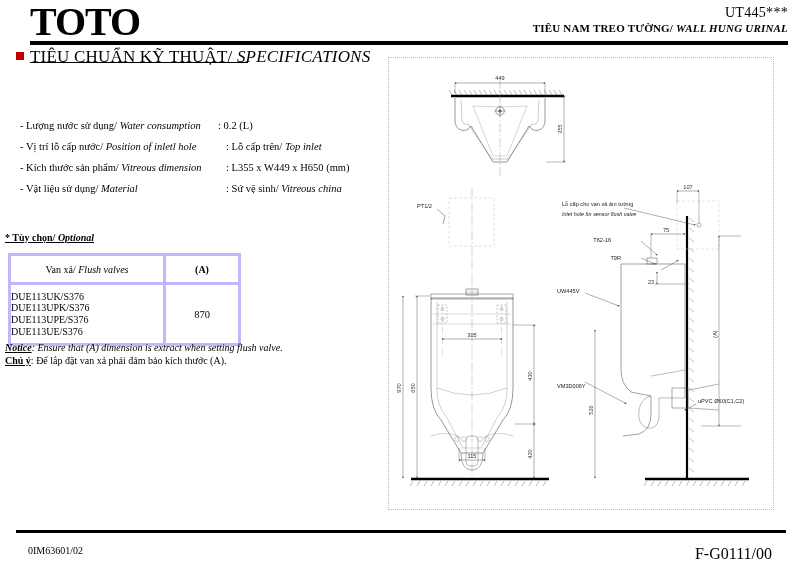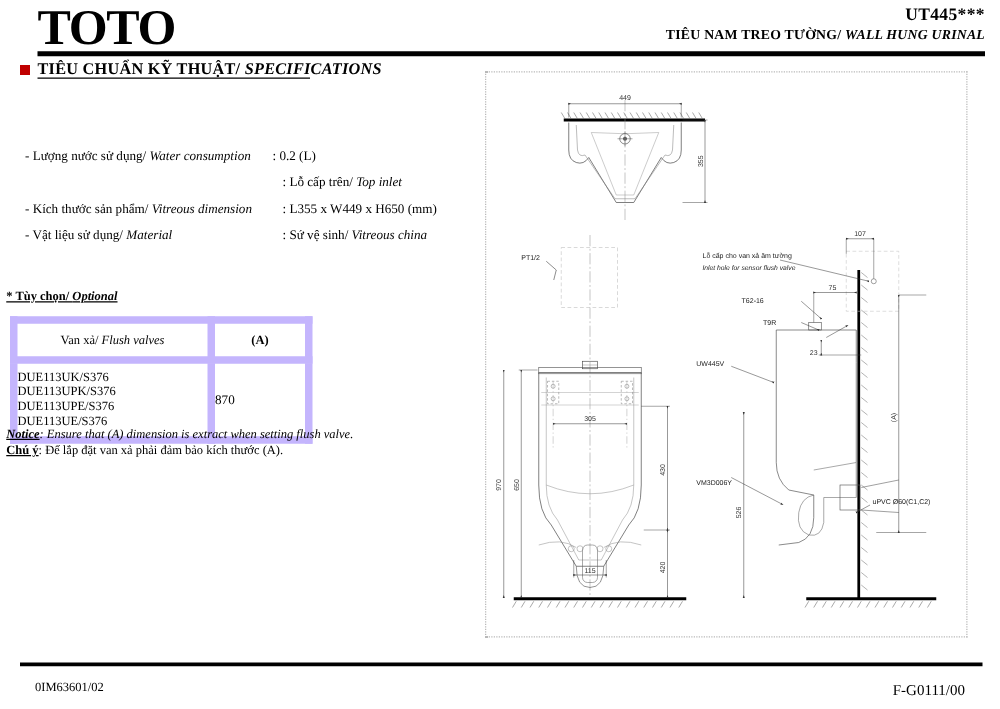--- a/index.html
+++ b/index.html
@@ -15,41 +15,41 @@
 
   
   .brand{
     position:absolute;left:30px;top:2px;
     font-family:"Liberation Serif", serif;
     font-weight:bold;font-size:40px;letter-spacing:-1px;line-height:40px;
   }
   .model{
     position:absolute;right:12px;top:5px;
     font-family:"Liberation Serif", serif;
-    font-weight:bold;font-size:14px;
+    font-weight:normal;font-size:14px;
     letter-spacing:0.3px;
   }
   .subtitle{
     position:absolute;right:12px;top:22px;
     font-family:"Liberation Serif", serif;
     font-weight:bold;font-size:11px;text-align:right;
     letter-spacing:0.2px;
   }
   .subtitle i{font-style:italic;}
   .rule-top{
     position:absolute;left:30px;top:41px;width:758px;height:4px;background:#000;
   }
 
   
   .sq{
     position:absolute;left:16px;top:52px;width:8px;height:8px;background:#c00000;
   }
   .sec-title{
     position:absolute;left:30px;top:47px;
-    font-weight:bold;font-size:13px;letter-spacing:0.2px;
+    font-weight:normal;font-size:17px;letter-spacing:0.2px;
   }
   .sec-title i{font-style:italic;}
   .sec-underline{
     position:absolute;left:30px;top:62px;width:218px;height:1px;background:#000;
   }
 
   .spec{
     position:absolute;left:20px;top:74px;width:365px;
     font-size:10.5px;
     margin-top:46px;
@@ -70,47 +70,47 @@
     text-decoration:underline;
   }
   .opt-title i{font-style:italic;}
 
   table.valves{
     position:absolute;left:8px;top:253px;
     border-collapse:collapse;
     font-size:10px;
   }
   table.valves td{
-    border:6px solid #c4b5fd;
+    border:3px solid #c4b5fd;
     padding:0;
     vertical-align:middle;
   }
   td.vh{
     width:152px;height:26px;text-align:center;font-style:italic;
   }
   td.vh span.n{font-style:normal;}
   td.ah{width:72px;height:26px;text-align:center;font-weight:bold;}
   td.vlist{
     width:152px;height:58px;text-align:left;padding:2px 0 2px 5px;
     font-family:"Liberation Serif", serif;line-height:11.6px;font-size:10px;
   }
-  td.aval{width:72px;text-align:left;font-size:10.5px;}
+  td.aval{width:72px;text-align:center;font-size:10.5px;}
 
   .notice{
     position:absolute;left:5px;top:341px;font-size:10px;line-height:13px;
   }
   .notice .u{text-decoration:underline;font-weight:bold;}
   .notice i{font-style:italic;}
 
   
   .rule-bot{
     position:absolute;left:16px;top:530px;width:770px;height:3px;background:#000;
   }
   .foot-l{position:absolute;left:28px;top:545px;font-size:10px;}
-  .foot-r{position:absolute;right:28px;top:545px;font-size:12px;}
+  .foot-r{position:absolute;right:28px;top:545px;font-size:16px;}
 
   
   .panel{
     position:absolute;left:388px;top:57px;width:384px;height:451px;
     border:1px dotted #b9b9b9;
     background:#fff;
   }
   .draw{position:absolute;left:0;top:0;width:100%;height:100%;}
   .dim{font-family:"Liberation Sans", sans-serif;font-size:5.6px;fill:#333;}
   .lbl{font-family:"Liberation Sans", sans-serif;font-size:5.6px;fill:#222;}
@@ -129,20 +129,21 @@
   <div class="sq"></div>
   <div class="sec-title"><span>TIÊU CHUẨN KỸ THUẬT/ </span><i>SPECIFICATIONS</i></div>
   <div class="sec-underline"></div>
 
   <div class="spec">
     <div class="spec-row r1">
       <div class="spec-label"><span>-  Lượng nước sử dụng/ </span><i>Water consumption</i></div>
       <div class="spec-value">: 0.2 (L)</div>
     </div>
     <div class="spec-row r2">
+      <div class="spec-label"><span>- Vị trí lỗ cấp nước/ </span><i>Position of inletl hole</i></div>
       <div class="spec-value"><span>: Lỗ cấp trên/ </span><i>Top  inlet</i></div>
     </div>
     <div class="spec-row r3">
       <div class="spec-label"><span>- Kích thước sản phẩm/ </span><i>Vitreous dimension</i></div>
       <div class="spec-value">: L355 x W449 x H650 (mm)</div>
     </div>
     <div class="spec-row r4">
       <div class="spec-label"><span>- Vật liệu sử dụng/ </span><i>Material</i></div>
       <div class="spec-value"><span>: Sứ vệ sinh/ </span><i>Vitreous china</i></div>
     </div>

